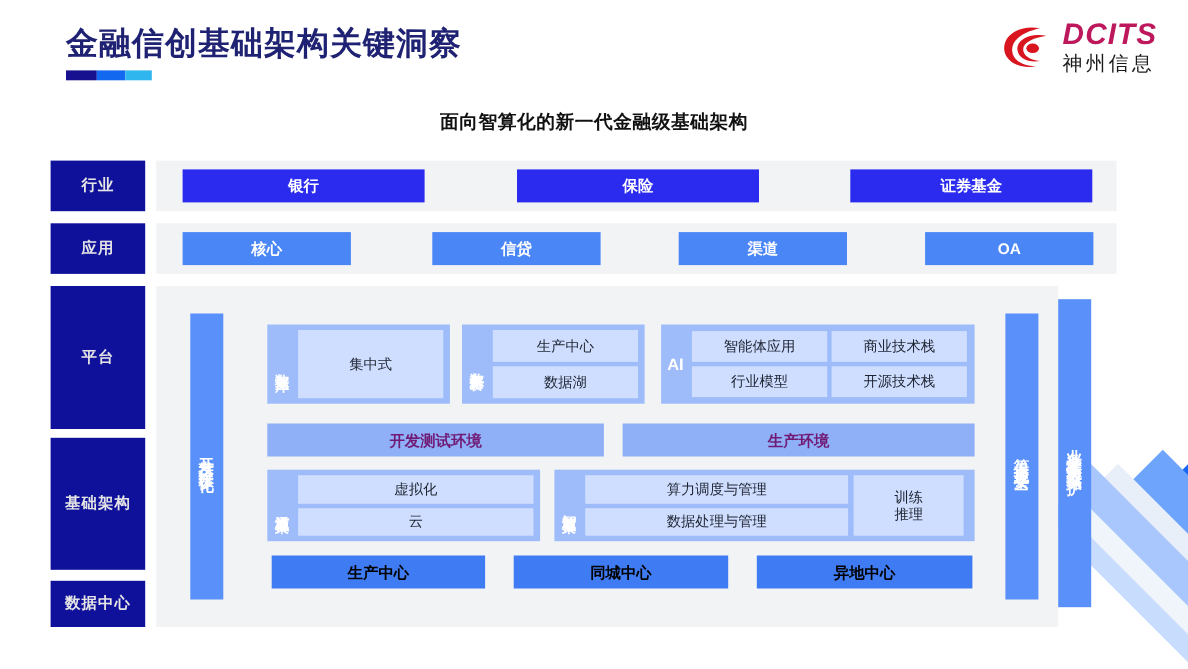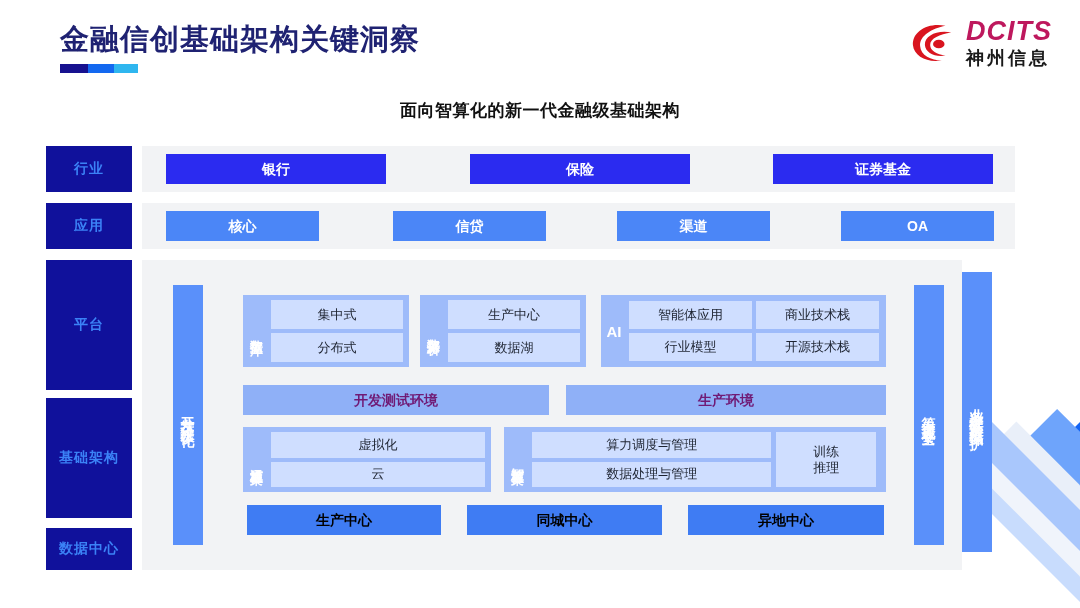--- a/index.html
+++ b/index.html
@@ -58,36 +58,36 @@
     position: absolute; right: 28px; top: 18px;
     display: flex; align-items: center; gap: 8px;
   }
   .logo-mark { width: 48px; height: 46px; }
   .logo-text { display: flex; flex-direction: column; line-height: 1; }
   .logo-en {
     font-size: 27px; font-weight: bold; font-style: italic;
     color: #be185d; letter-spacing: 1px;
   }
   .logo-cn {
-    font-size: 18px; font-weight: bold; color: #1a1a1a;
+    font-size: 18px; font-weight: normal; color: #1a1a1a;
     letter-spacing: 3px; margin-top: 4px;
   }
 
   .subtitle {
     position: absolute; left: 0; right: 0; top: 99px;
     text-align: center;
     font-size: 17px; font-weight: bold; color: #111111;
     letter-spacing: 0.5px;
   }
 
   
   .side-label {
     position: absolute;
     background: #10119b;
-    color: #3b82f6;
+    color: #e5e5e5;
     font-size: 14px; font-weight: bold;
     display: flex; align-items: center; justify-content: center;
     letter-spacing: 1px;
   }
 
   
   .panel { position: absolute; background: #f2f3f5; }
 
   
   .box {
@@ -196,21 +196,20 @@
   <div class="box box-app" style="left:841px; top:211px; width:153px; height:30px;">OA</div>
 
   <div class="panel" style="left:142px; top:260px; width:820px; height:310px;"></div>
 
   <div class="box box-vert" style="left:173px; top:285px; width:30px; height:260px;">开发运维一体化</div>
 
   <div class="group" style="left:243px; top:295px; width:166px; height:72px;">
     <div class="group-label" style="width:26px;">数据库</div>
     <div class="group-body">
       <div class="cell">集中式</div>
-      <div class="cell">分布式</div>
     </div>
   </div>
 
   <div class="group" style="left:420px; top:295px; width:166px; height:72px;">
     <div class="group-label" style="width:26px;">数据分析</div>
     <div class="group-body">
       <div class="cell">生产中心</div>
       <div class="cell">数据湖</div>
     </div>
   </div>

